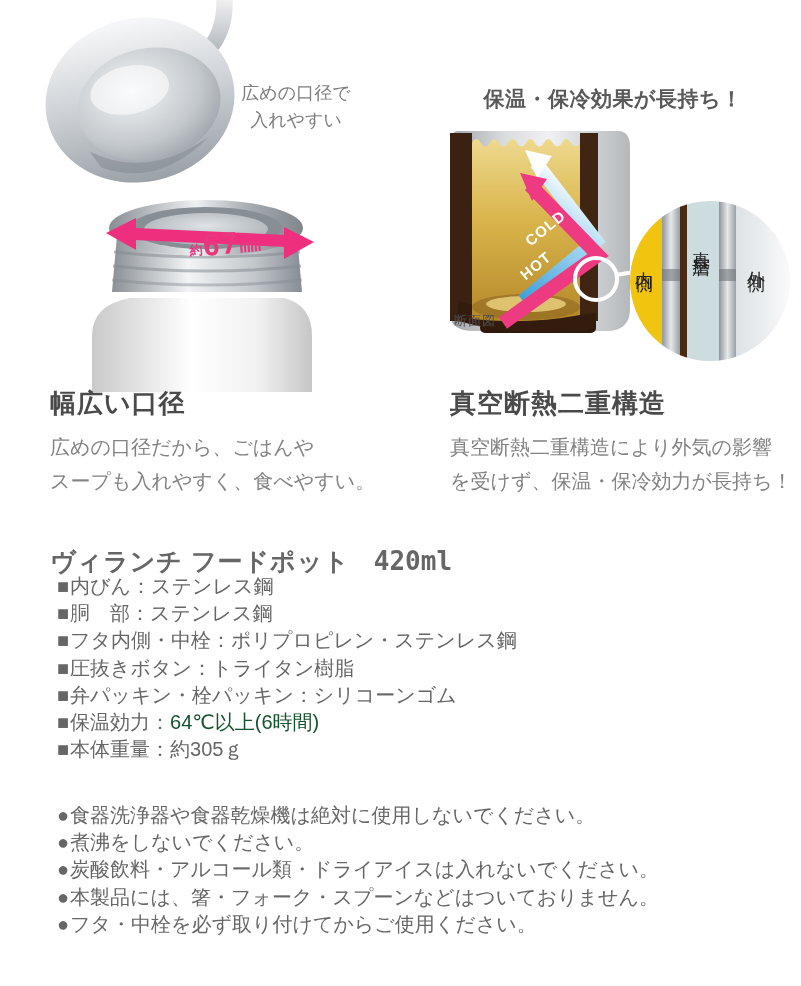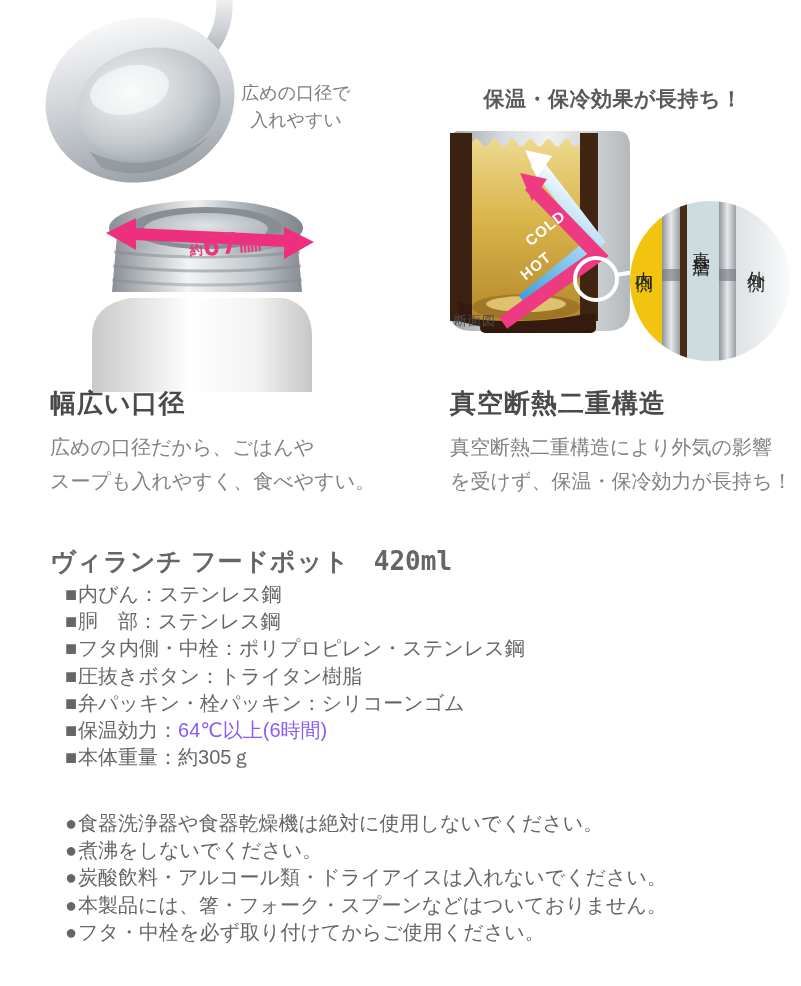--- a/index.html
+++ b/index.html
@@ -38,24 +38,24 @@
   .feature.f-left{left:50px;width:380px;}
   .feature.f-right{left:450px;width:350px;}
   .feature h3{margin:0 0 9px 0;font-size:26px;font-weight:bold;color:#4a4a4a;letter-spacing:1px;}
   .feature .line{font-size:20px;line-height:34px;color:#828282;}
 
   
   .product-title{position:absolute;left:50px;top:524px;font-size:25px;color:#666;
                  font-weight:600;letter-spacing:1px;}
   .product-title .cap{font-family:"DejaVu Sans Mono",monospace;font-size:26px;font-weight:bold;
                       letter-spacing:0;margin-left:24px;}
-  ul.plain{margin:16px;padding:0;list-style:none;}
+  ul.plain{margin:8px;padding:0;list-style:none;}
   .specs{position:absolute;left:49px;top:565px;}
   .specs li,.warnings li{font-size:20px;line-height:27.2px;color:#666;white-space:nowrap;}
-  .specs .pink{color:#8b5cf6;}
+  .specs .pink{color:#14532d;}
   .warnings{position:absolute;left:49px;top:794px;}
   .bullet{margin-right:1px;}
 </style>
 </head>
 <body>
 
 <div class="page">
 
   <div class="fig-left">
     <svg width="360" height="392" viewBox="0 0 360 392">

